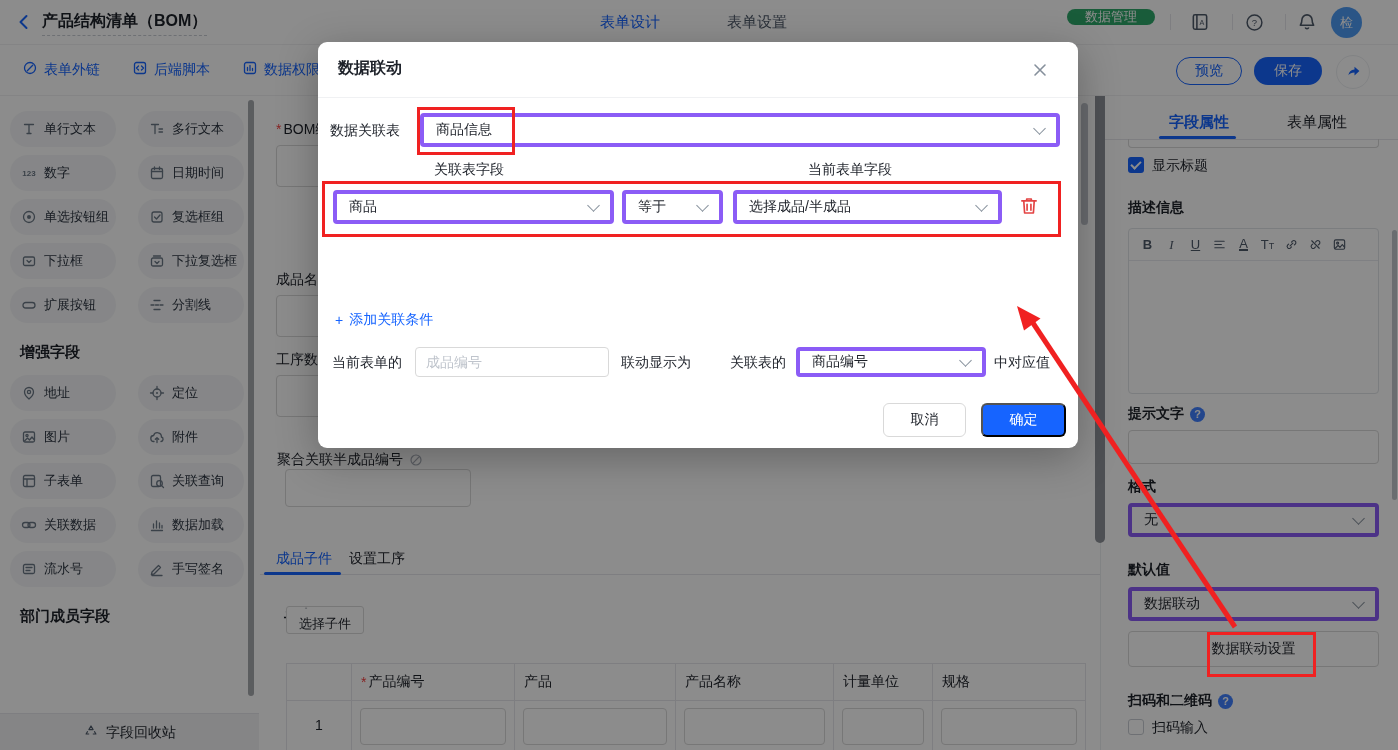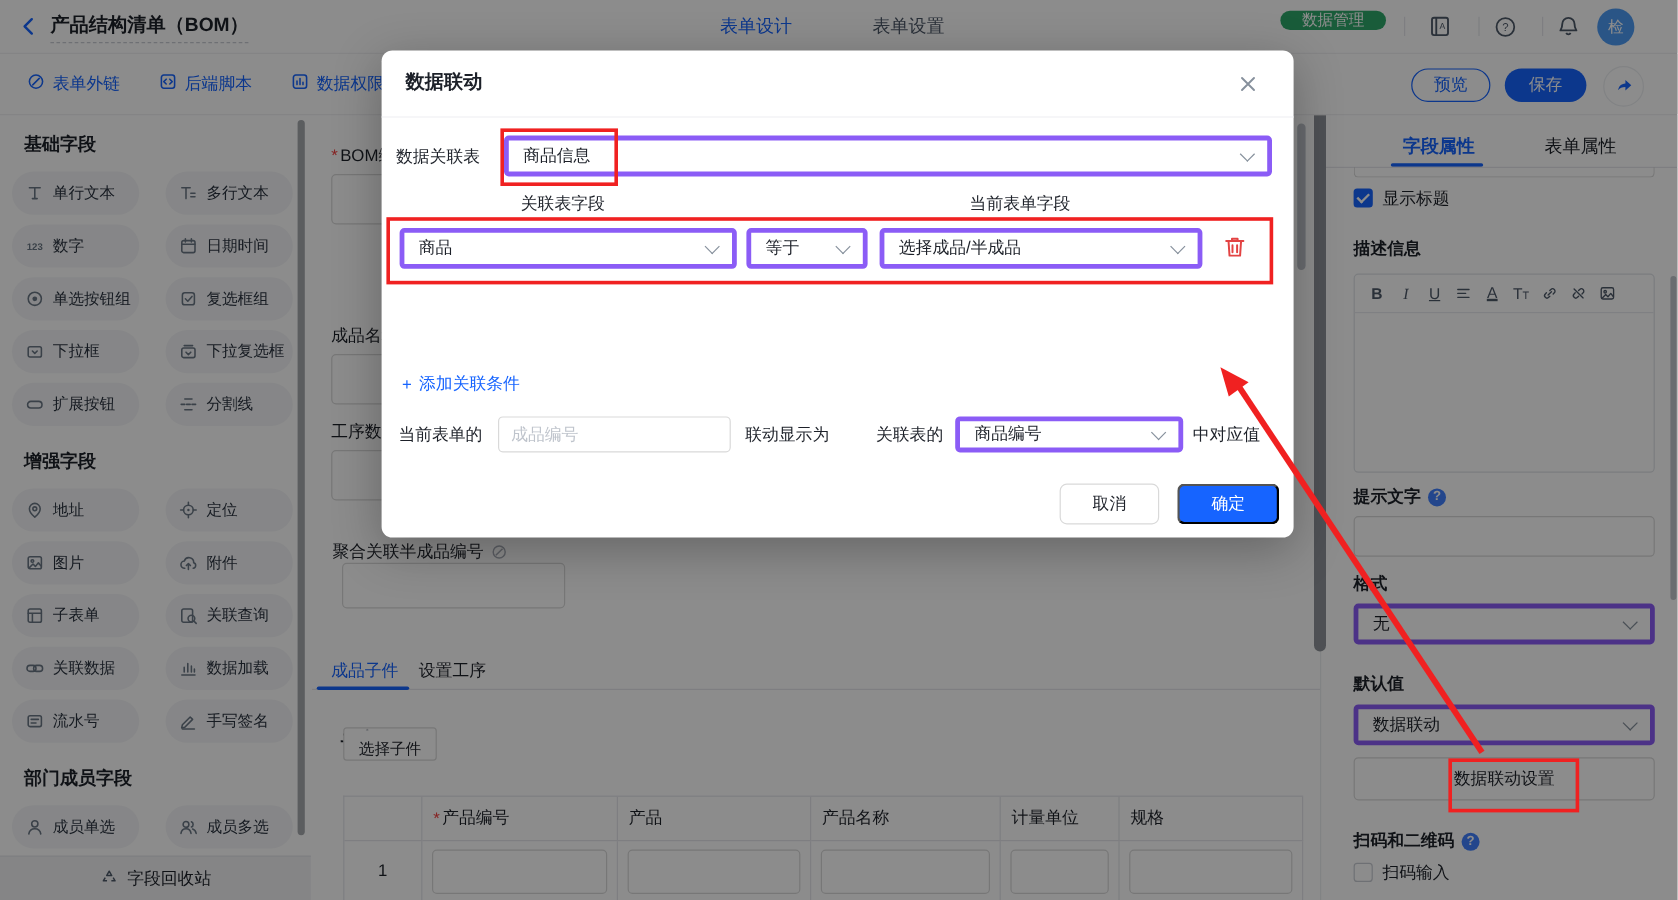--- a/index.html
+++ b/index.html
@@ -159,21 +159,20 @@
     <button class="pill-btn btn-save" style="border:none;">保存</button>
     <span class="btn-share">
       <svg viewBox="0 0 16 16" width="16" height="16">
           <path d="M9.5 5.6C5.8 5.9 3.9 8 3.4 11.3c1.5-1.9 3.3-2.8 6.1-2.8v2.9l4.9-4.4-4.9-4.3v2.9z" fill="#1664ff"></path>
         </svg>
     </span>
   </div>
 
   <div class="sidebar">
     <div class="sb-inner" id="sb-sections">
-        <div class="sb-title">基础字段</div>
         <div class="sb-grid">
           <div class="pill">
             <span class="picon">
               <svg viewBox="0 0 16 16" width="16" height="16" fill="none" stroke="#6b7785" stroke-width="1.3" stroke-linecap="round" stroke-linejoin="round">
                 <path d="M3.5 3.5h9M8 3.5v9M6 12.5h4"></path>
               </svg>
             </span>
             <span>单行文本</span>
           </div>
           <div class="pill">
@@ -343,43 +342,20 @@
             <span class="picon">
               <svg viewBox="0 0 16 16" width="16" height="16" fill="none" stroke="#6b7785" stroke-width="1.3" stroke-linecap="round" stroke-linejoin="round">
                 <path d="M3 11l6.5-6.5 2 2L5 13l-2.6.6L3 11z"></path>
                 <path d="M3 14.5h10"></path>
               </svg>
             </span>
             <span>手写签名</span>
           </div>
         </div>
         <div class="sb-title">部门成员字段</div>
-        <div class="sb-grid">
-          <div class="pill">
-            <span class="picon">
-              <svg viewBox="0 0 16 16" width="16" height="16" fill="none" stroke="#6b7785" stroke-width="1.3" stroke-linecap="round" stroke-linejoin="round">
-                <circle cx="8" cy="5.5" r="2.6"></circle>
-                <path d="M3 14c.5-3 2.5-4.3 5-4.3s4.5 1.3 5 4.3"></path>
-              </svg>
-            </span>
-            <span>成员单选</span>
-          </div>
-          <div class="pill">
-            <span class="picon">
-              <svg viewBox="0 0 16 16" width="16" height="16" fill="none" stroke="#6b7785" stroke-width="1.3" stroke-linecap="round" stroke-linejoin="round">
-                <circle cx="6" cy="6" r="2.4"></circle>
-                <path d="M1.8 13.5c.4-2.6 2-3.8 4.2-3.8s3.8 1.2 4.2 3.8"></path>
-                <path d="M10.5 3.8a2.4 2.4 0 0 1 0 4.4M11.5 9.8c1.6.5 2.6 1.7 3 3.7"></path>
-              </svg>
-            </span>
-            <span>成员多选</span>
-          </div>
-          <div class="pill"></div>
-          <div class="pill"></div>
-        </div>
       </div>
     <div class="sb-footer">
       <span>
         <svg viewBox="0 0 16 16" width="16" height="16" fill="none" stroke="#4e5969" stroke-width="1.2" stroke-linejoin="round">
             <path d="M8 3l2.1 3.6H5.9L8 3z"></path>
             <path d="M4.7 8.3L3.1 11h3.1M11.3 8.3L12.9 11H9.8"></path>
           </svg>
       </span>
       <span>字段回收站</span>
     </div>

